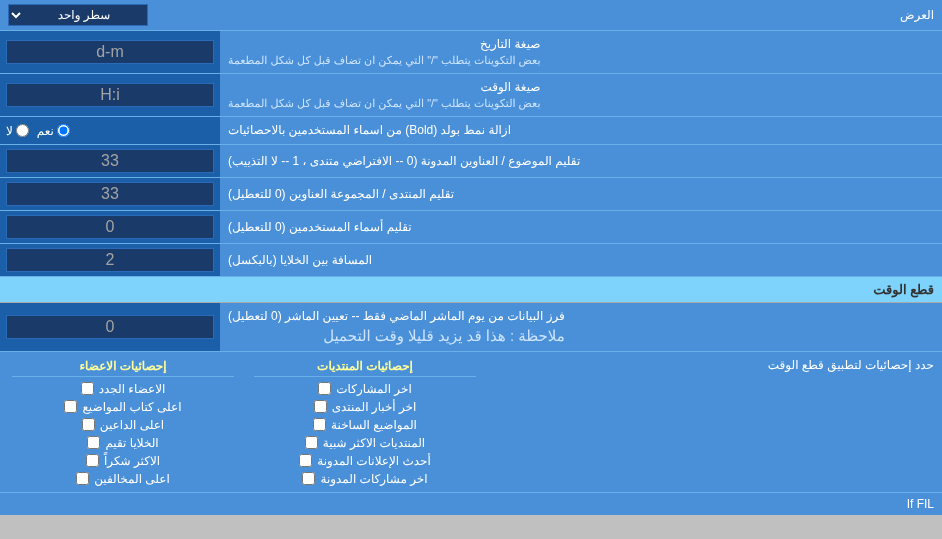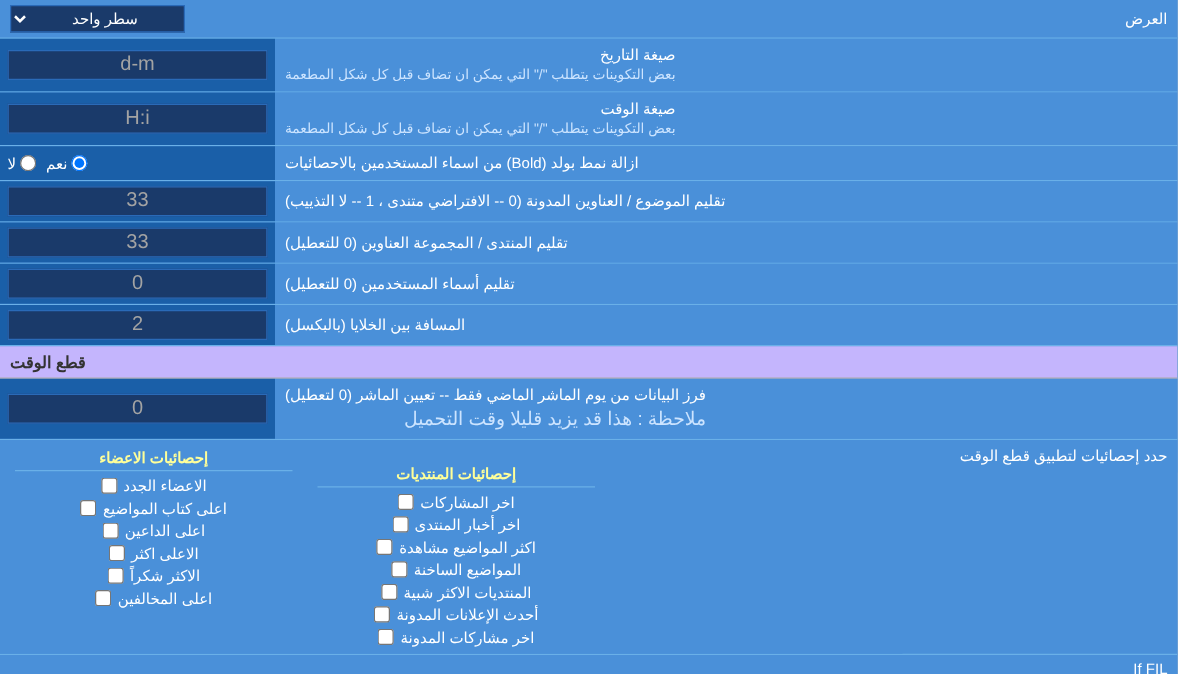--- a/index.html
+++ b/index.html
@@ -43,24 +43,24 @@
       background: #1a3a6a;
       color: #a3a3a3;
       border: 1px solid #2a6ab8;
       padding: 2px 5px;
       width: 100%;
       text-align: center;
       font-size: 16px;
       direction: ltr;
     }
     .section-header {
-      background: #c4b5fd;
+      background: #7dd3fc;
       color: #333;
       font-weight: bold;
-      text-align: left;
+      text-align: right;
       padding: 5px 8px;
       border-bottom: 1px solid #aaa;
       font-size: 13px;
     }
     .radio-group {
       display: flex;
       align-items: center;
       gap: 8px;
       justify-content: flex-end;
       color: #fff;
@@ -225,32 +225,28 @@
 
       <div style="flex:0 0 220px; padding:6px 8px; color:#fff; font-size:12px; text-align:right; background:#4a90d9;">
         <span>حدد إحصائيات لتطبيق قطع الوقت</span>
       </div>
 
       <div style="flex:1; display:flex; background:#4a90d9;">
 
         <div style="flex:1; padding:4px 8px;">
         </div>
 
-        <div style="flex:1; padding:4px 8px;margin-top:13px;">
+        <div style="flex:1; padding:4px 8px;">
           <div class="col-header">إحصائيات المنتديات</div>
           <div class="checkbox-item">
             <span>اخر المشاركات</span>
             <input type="checkbox" style="">
           </div>
           <div class="checkbox-item">
             <span>اخر أخبار المنتدى</span>
-            <input type="checkbox" style="">
-          </div>
-          <div class="checkbox-item">
-            <span>اكثر المواضيع مشاهدة</span>
             <input type="checkbox" style="">
           </div>
           <div class="checkbox-item">
             <span>المواضيع الساخنة</span>
             <input type="checkbox" style="">
           </div>
           <div class="checkbox-item">
             <span>المنتديات الاكثر شبية</span>
             <input type="checkbox" style="">
           </div>
@@ -272,21 +268,21 @@
           </div>
           <div class="checkbox-item">
             <span>اعلى كتاب المواضيع</span>
             <input type="checkbox" style="">
           </div>
           <div class="checkbox-item">
             <span>اعلى الداعين</span>
             <input type="checkbox" style="">
           </div>
           <div class="checkbox-item">
-            <span>الاعلى اكثر</span>
+            <span>الخلايا تقيم</span>
             <input type="checkbox" style="">
           </div>
           <div class="checkbox-item">
             <span>الاكثر شكراً</span>
             <input type="checkbox" style="">
           </div>
           <div class="checkbox-item">
             <span>اعلى المخالفين</span>
             <input type="checkbox" style="">
           </div>

